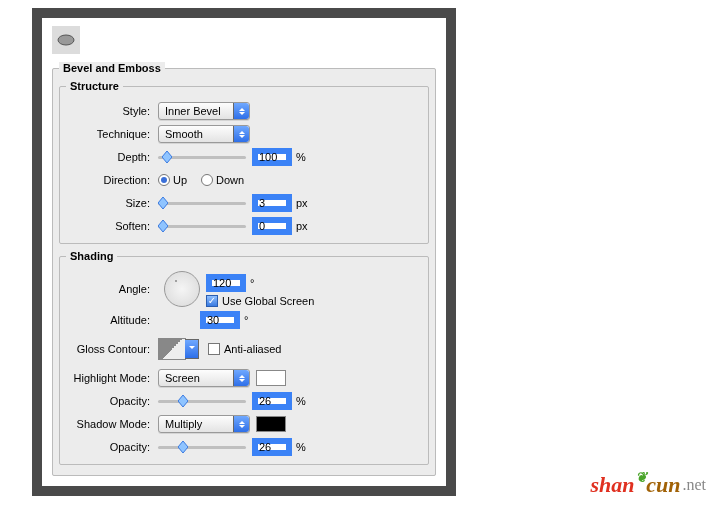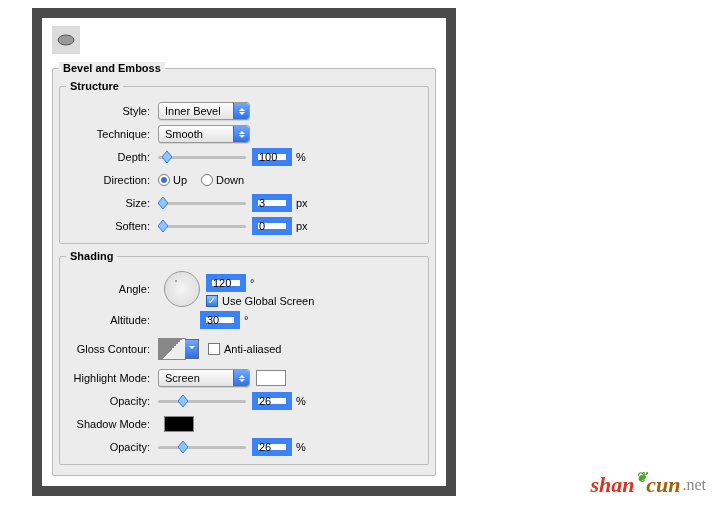--- a/index.html
+++ b/index.html
@@ -191,20 +191,24 @@
               </div>
           </div>
           <div class="numbox">
               <span>26</span>
             </div>
           <span class="unit">%</span>
         </div>
 
         <div class="row">
           <span class="label">Shadow Mode:</span>
+          <div class="select">
+            <span>Multiply</span>
+            <span class="arrow"></span>
+          </div>
           <span class="color-swatch" style="background:#000"></span>
         </div>
 
         <div class="row">
           <span class="label">Opacity:</span>
           <div class="slider">
             <div class="track"></div>
             <div class="thumb" style="left:20px">
                 <svg viewBox="0 0 10 12">
                   <path d="M5 0 L10 6 L5 12 L0 6 Z" fill="#8fc4ff" stroke="#3a7ae0"></path>

